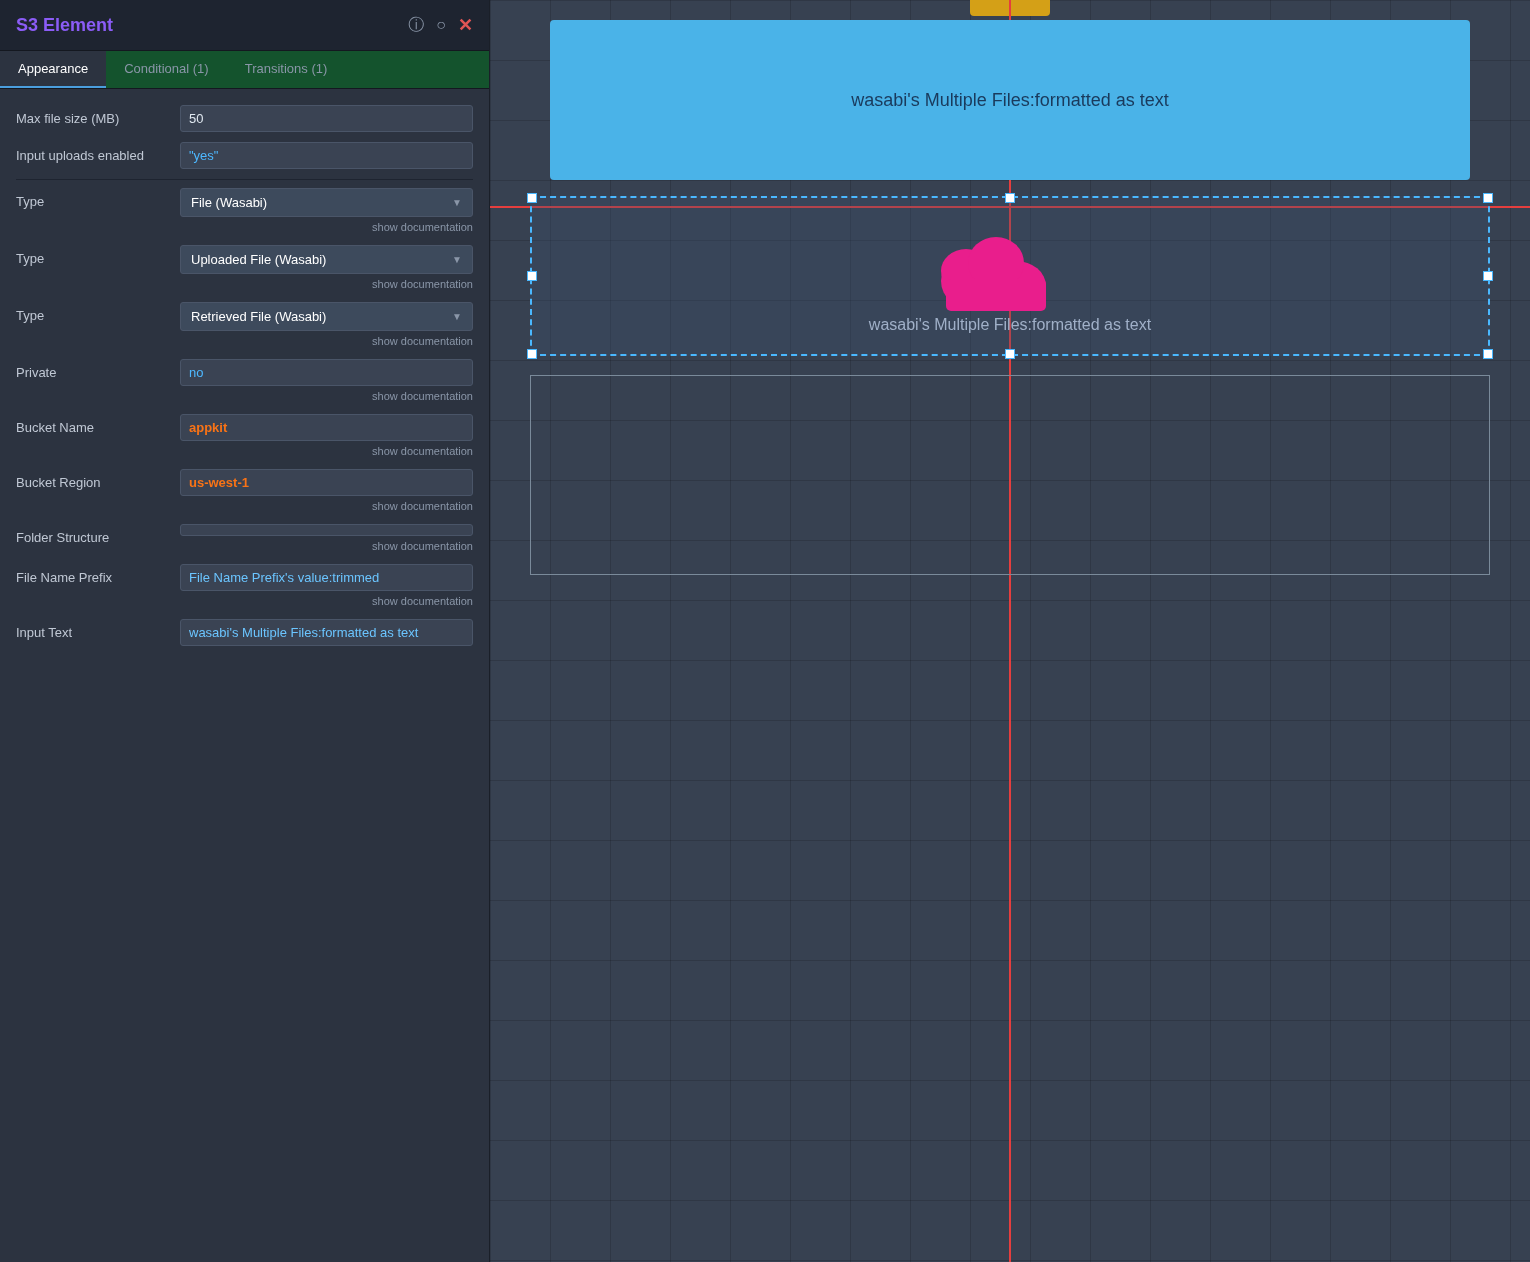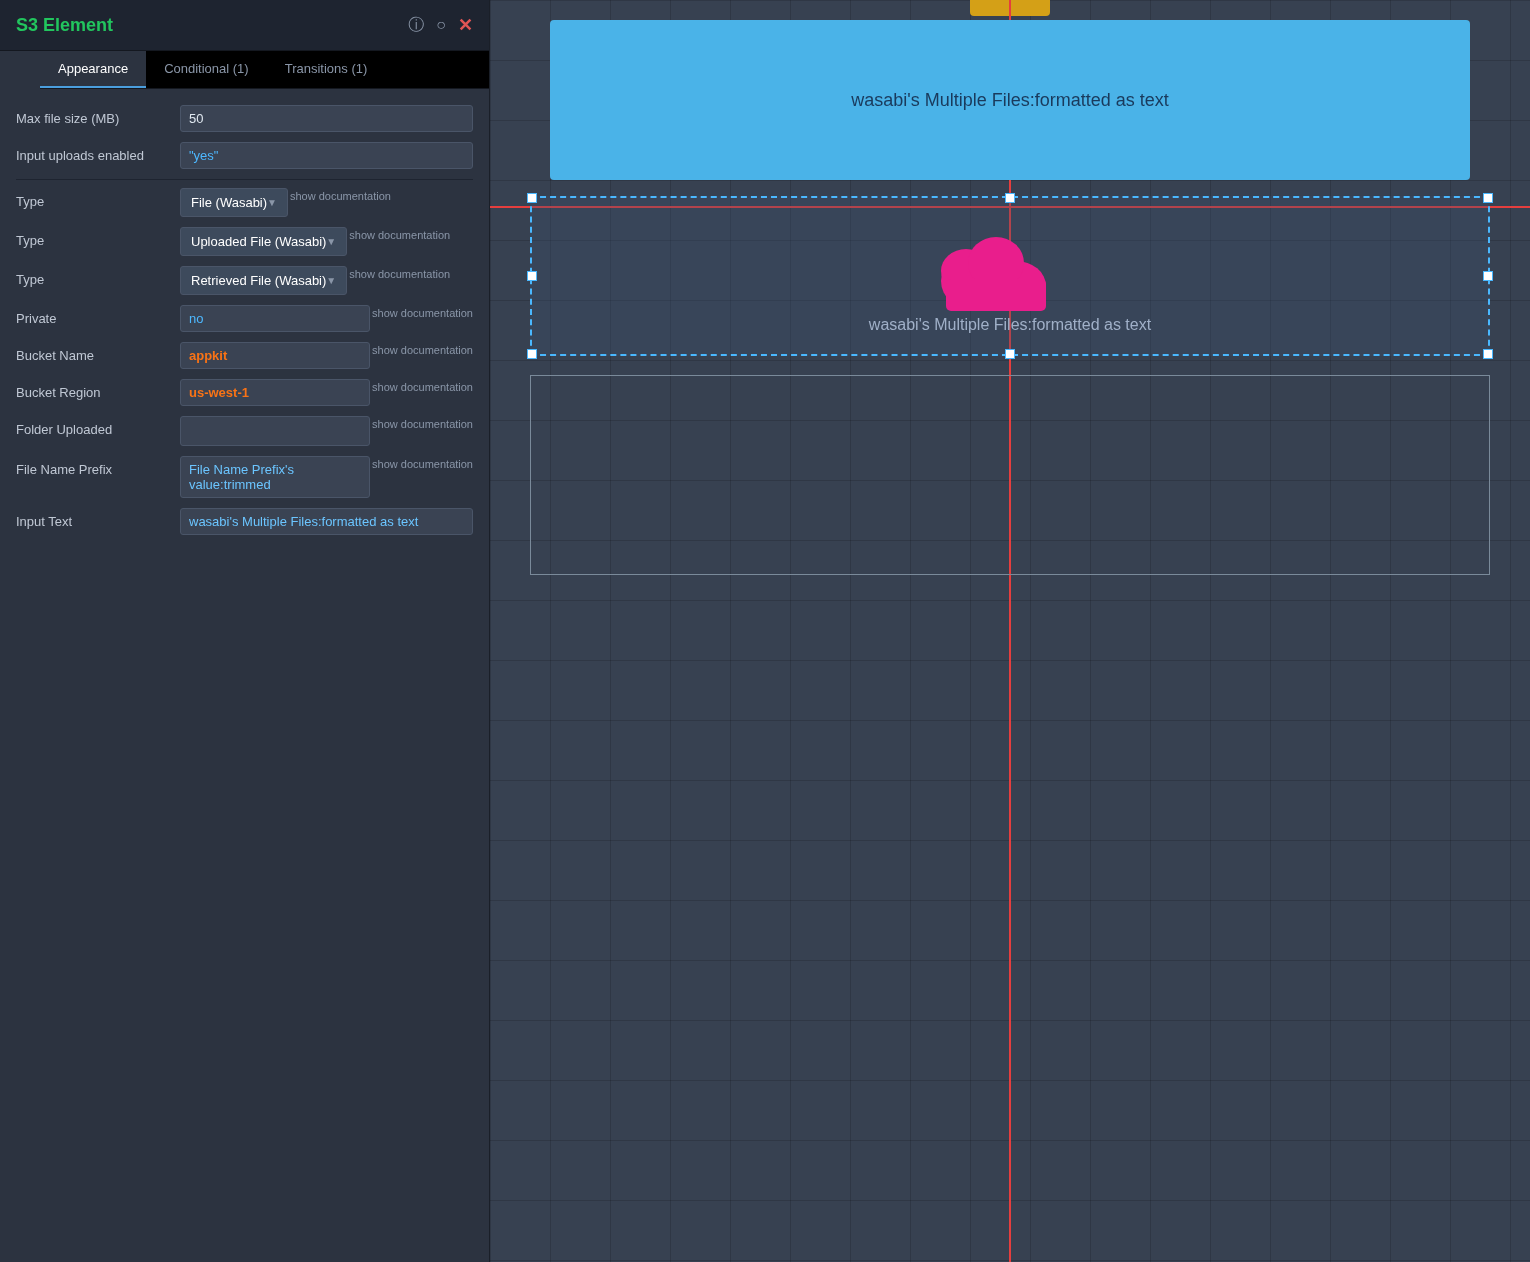--- a/index.html
+++ b/index.html
@@ -26,21 +26,21 @@
     .panel-header {
       background: #1e2430;
       padding: 14px 16px;
       display: flex;
       align-items: center;
       justify-content: space-between;
       border-bottom: 1px solid #141820;
     }
 
     .panel-title {
-      color: #22c55e;
+      color: #8b5cf6;
       font-size: 18px;
       font-weight: 600;
     }
 
     .panel-icons {
       display: flex;
       gap: 12px;
       align-items: center;
     }
 
@@ -52,24 +52,23 @@
 
     .close-icon {
       color: #e05555;
       font-size: 18px;
       font-weight: bold;
       cursor: pointer;
     }
 
     
     .tabs-bar {
-      background: #000000;
+      background: #14532d;
       display: flex;
       border-bottom: 1px solid #141820;
-      margin-left: 40px;
     }
 
     .tab {
       padding: 10px 18px;
       color: #8a96a8;
       font-size: 13px;
       cursor: pointer;
       border-bottom: 2px solid transparent;
     }
 
@@ -119,21 +118,21 @@
       font-weight: bold;
       color: #f97316;
     }
 
     .prop-value.link-blue {
       color: #6bc5ff;
     }
 
     .dropdown-row {
       display: flex;
-      flex-direction: row;
+      flex-direction: column;
       gap: 2px;
       flex: 1;
     }
 
     .dropdown-select {
       background: #3d4a5c;
       color: #ffffff;
       border: 1px solid #4a5568;
       border-radius: 3px;
       padding: 6px 10px;
@@ -413,21 +412,21 @@
 
     <div class="prop-row">
       <span class="prop-label">Bucket Region</span>
       <div class="dropdown-row">
         <span class="prop-value bold-text">us-west-1</span>
         <div class="show-doc">show documentation</div>
       </div>
     </div>
 
     <div class="prop-row">
-      <span class="prop-label">Folder Uploaded</span>
+      <span class="prop-label">Folder Structure</span>
       <div class="dropdown-row">
         <div class="input-empty"></div>
         <div class="show-doc">show documentation</div>
       </div>
     </div>
 
     <div class="prop-row">
       <span class="prop-label">File Name Prefix</span>
       <div class="dropdown-row">
         <span class="prop-value link-blue">File Name Prefix's value:trimmed</span>

